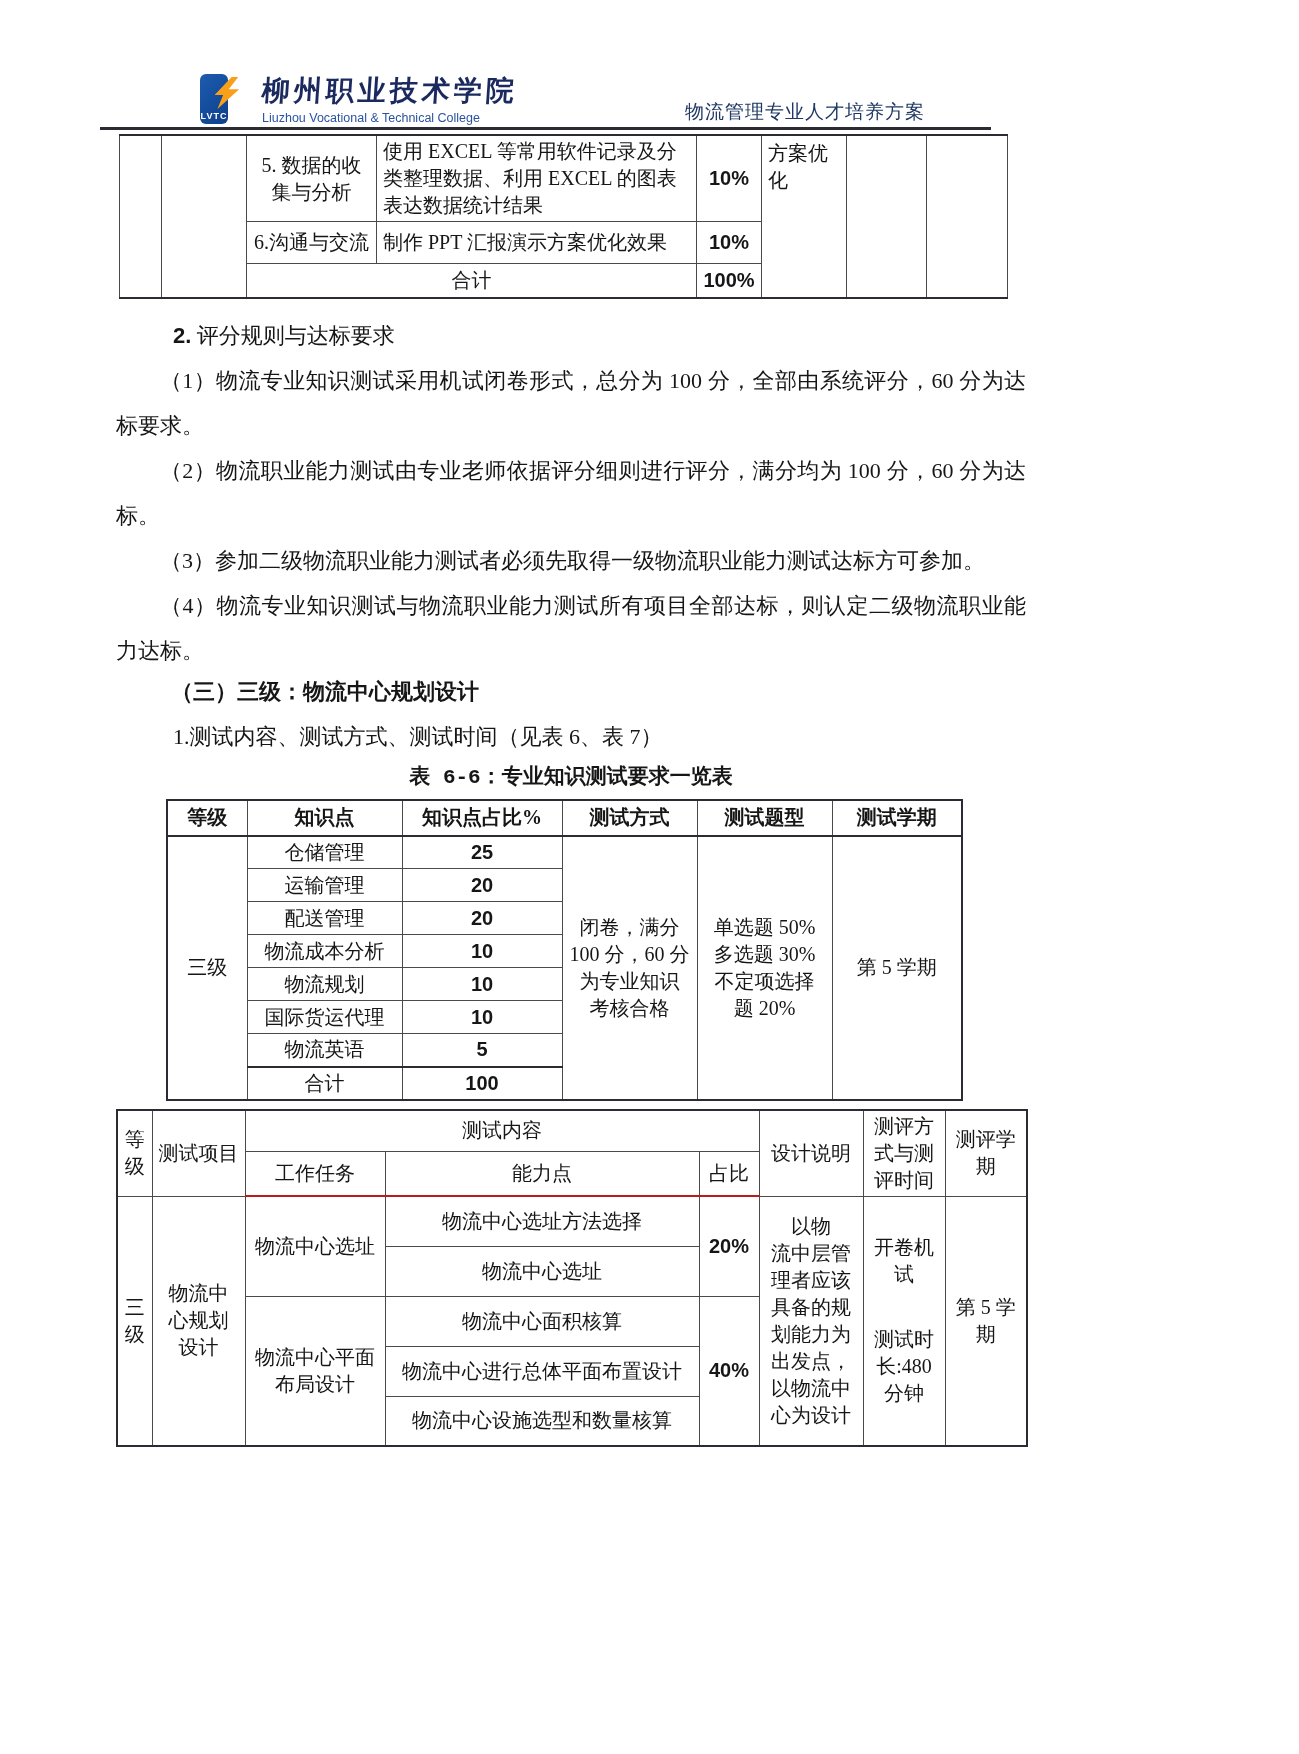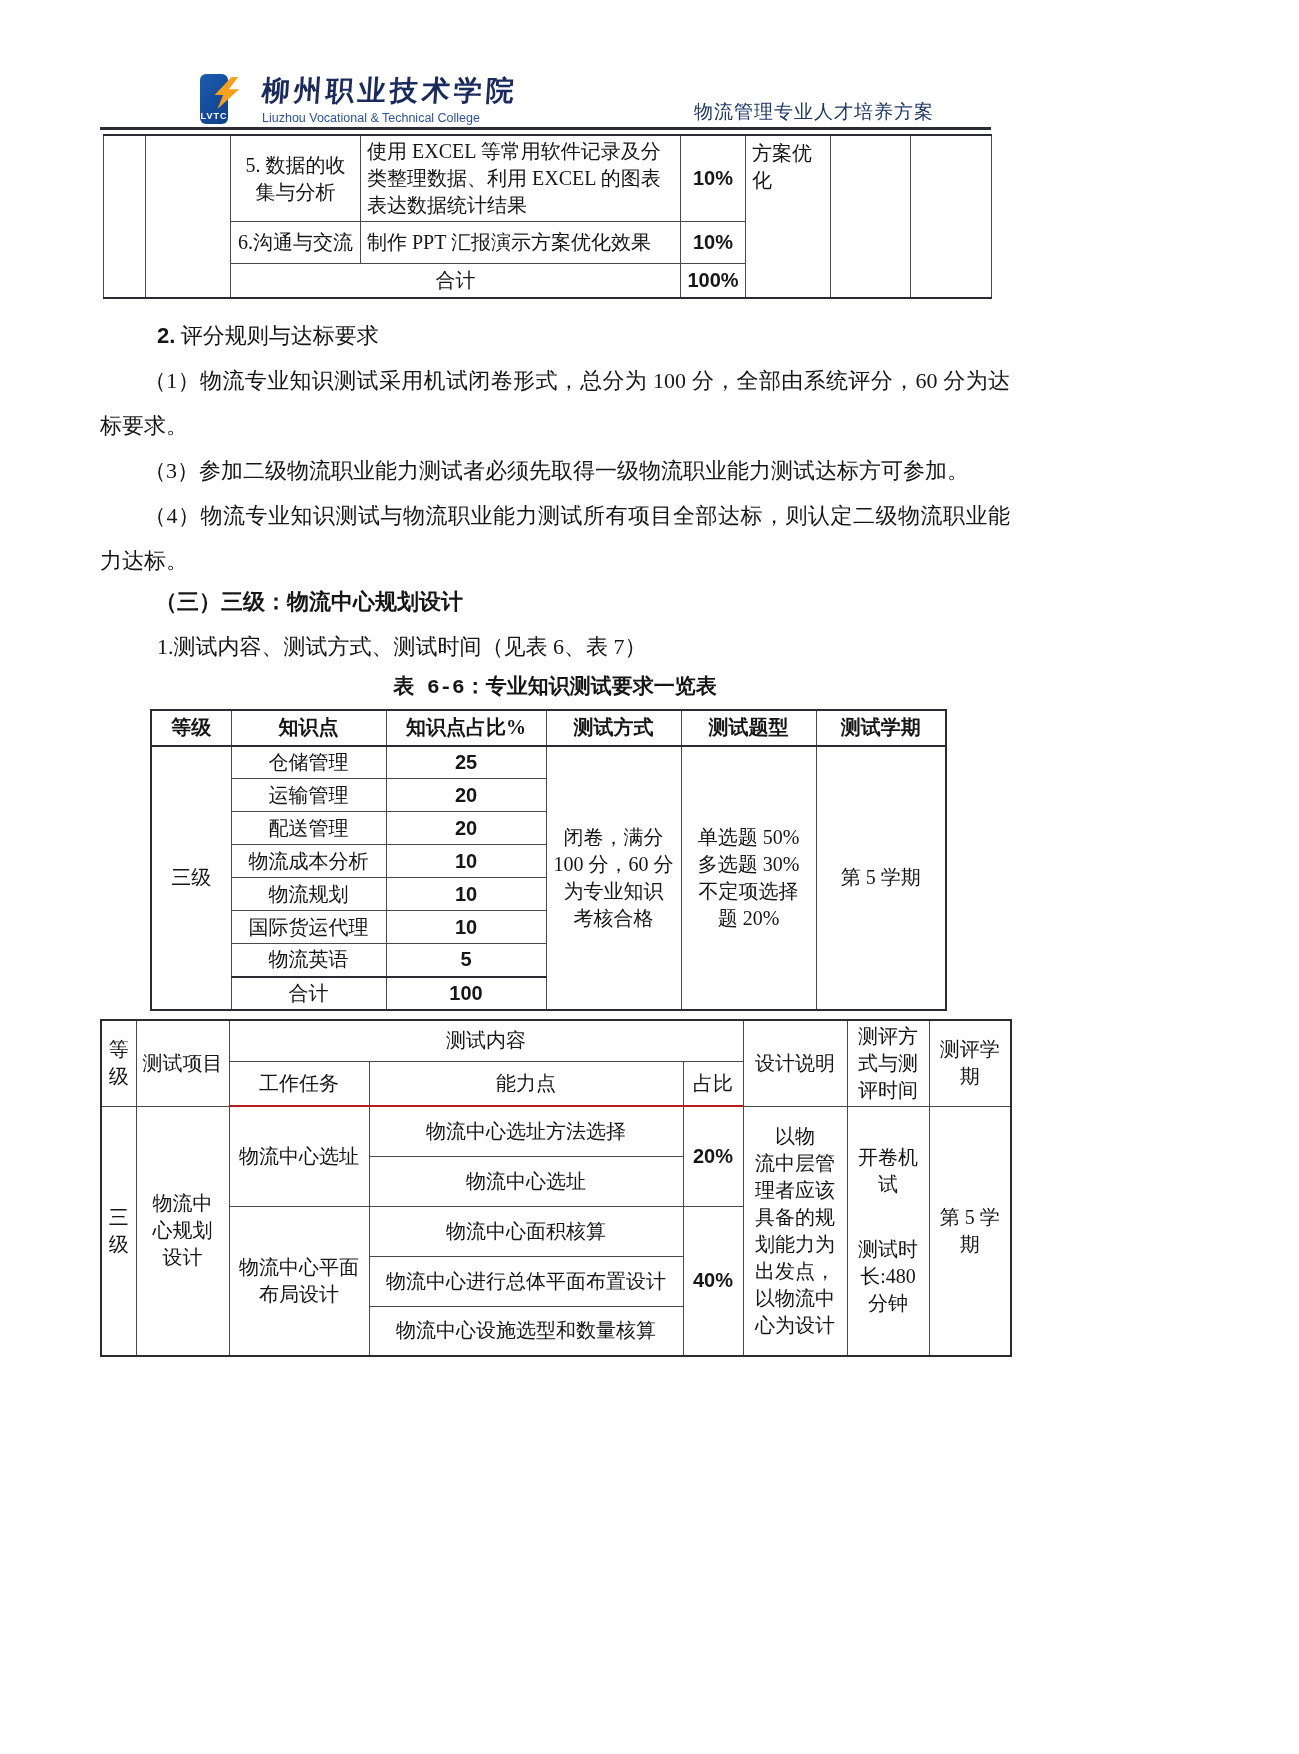--- a/index.html
+++ b/index.html
@@ -9,25 +9,25 @@
   
   .hdr-logo { position:absolute; left:200px; top:74px; width:28px; height:50px;
     background:linear-gradient(135deg,#1d5cb0,#0d3f8a); border-radius:6px;
     display:flex; flex-direction:column; align-items:center; justify-content:flex-end; }
   .hdr-logo svg { position:absolute; top:2px; left:6px; }
   .hdr-logo .abbr { font-family:"Liberation Sans","DejaVu Sans",sans-serif; font-size:9px; font-weight:bold;
     color:#fff; letter-spacing:1px; margin-bottom:3px; }
   .hdr-names { position:absolute; left:262px; top:72px; }
   .college-cn { font-size:28px; font-weight:bold; color:#1b2a5e; letter-spacing:4px; transform:skewX(-4deg); }
   .college-en { font-family:"Liberation Sans","DejaVu Sans",sans-serif; font-size:12.5px; color:#2a52a0; margin-top:1px; }
-  .doc-title { position:absolute; right:365px; top:99px; font-size:19px; color:#1f3864; letter-spacing:1px; }
+  .doc-title { position:absolute; right:374px; top:99px; font-size:19px; color:#1f3864; letter-spacing:1px; }
   .hdr-rule { position:absolute; left:100px; top:127px; width:891px; height:3px; background:#2b2b33; }
 
   
-  .content { position:absolute; left:100px; top:134px; width:910px; }
+  .content { position:absolute; left:116px; top:134px; width:910px; }
 
   table { border-collapse:collapse; table-layout:fixed; }
   td { border:1px solid #4a4a4a; text-align:center; vertical-align:middle; font-size:20px; padding:2px 6px; overflow:hidden; }
   .prelines { white-space:pre-line; }
   .left { text-align:left; }
   .num { font-family:"Liberation Sans","DejaVu Sans",sans-serif; font-weight:600; }
 
   .top-table { width:888px; margin-left:3px; border-top:2px solid #2b2b33; border-bottom:2px solid #2b2b33; }
   .top-table tr.r1 { height:75px; }
   .top-table tr.r2 { height:42px; }
@@ -109,20 +109,21 @@
       </tr>
       <tr class="r3">
         <td colspan="2">合计</td>
         <td class="num">100%</td>
       </tr>
     </tbody>
       </table>
 
     <div class="h2"><span class="n">2.</span> <span>评分规则与达标要求</span></div>
     <p class="para">（1）物流专业知识测试采用机试闭卷形式，总分为 100 分，全部由系统评分，60 分为达标要求。</p>
+    <p class="para">（2）物流职业能力测试由专业老师依据评分细则进行评分，满分均为 100 分，60 分为达标。</p>
     <p class="para">（3）参加二级物流职业能力测试者必须先取得一级物流职业能力测试达标方可参加。</p>
     <p class="para">（4）物流专业知识测试与物流职业能力测试所有项目全部达标，则认定二级物流职业能力达标。</p>
 
     <div class="h3">（三）三级：物流中心规划设计</div>
     <div class="sub">1.测试内容、测试方式、测试时间（见表 6、表 7）</div>
 
     <div class="tbl-title">表 6-6：专业知识测试要求一览表</div>
     <table class="t66">
       <colgroup>
         <col style="width:80px">

